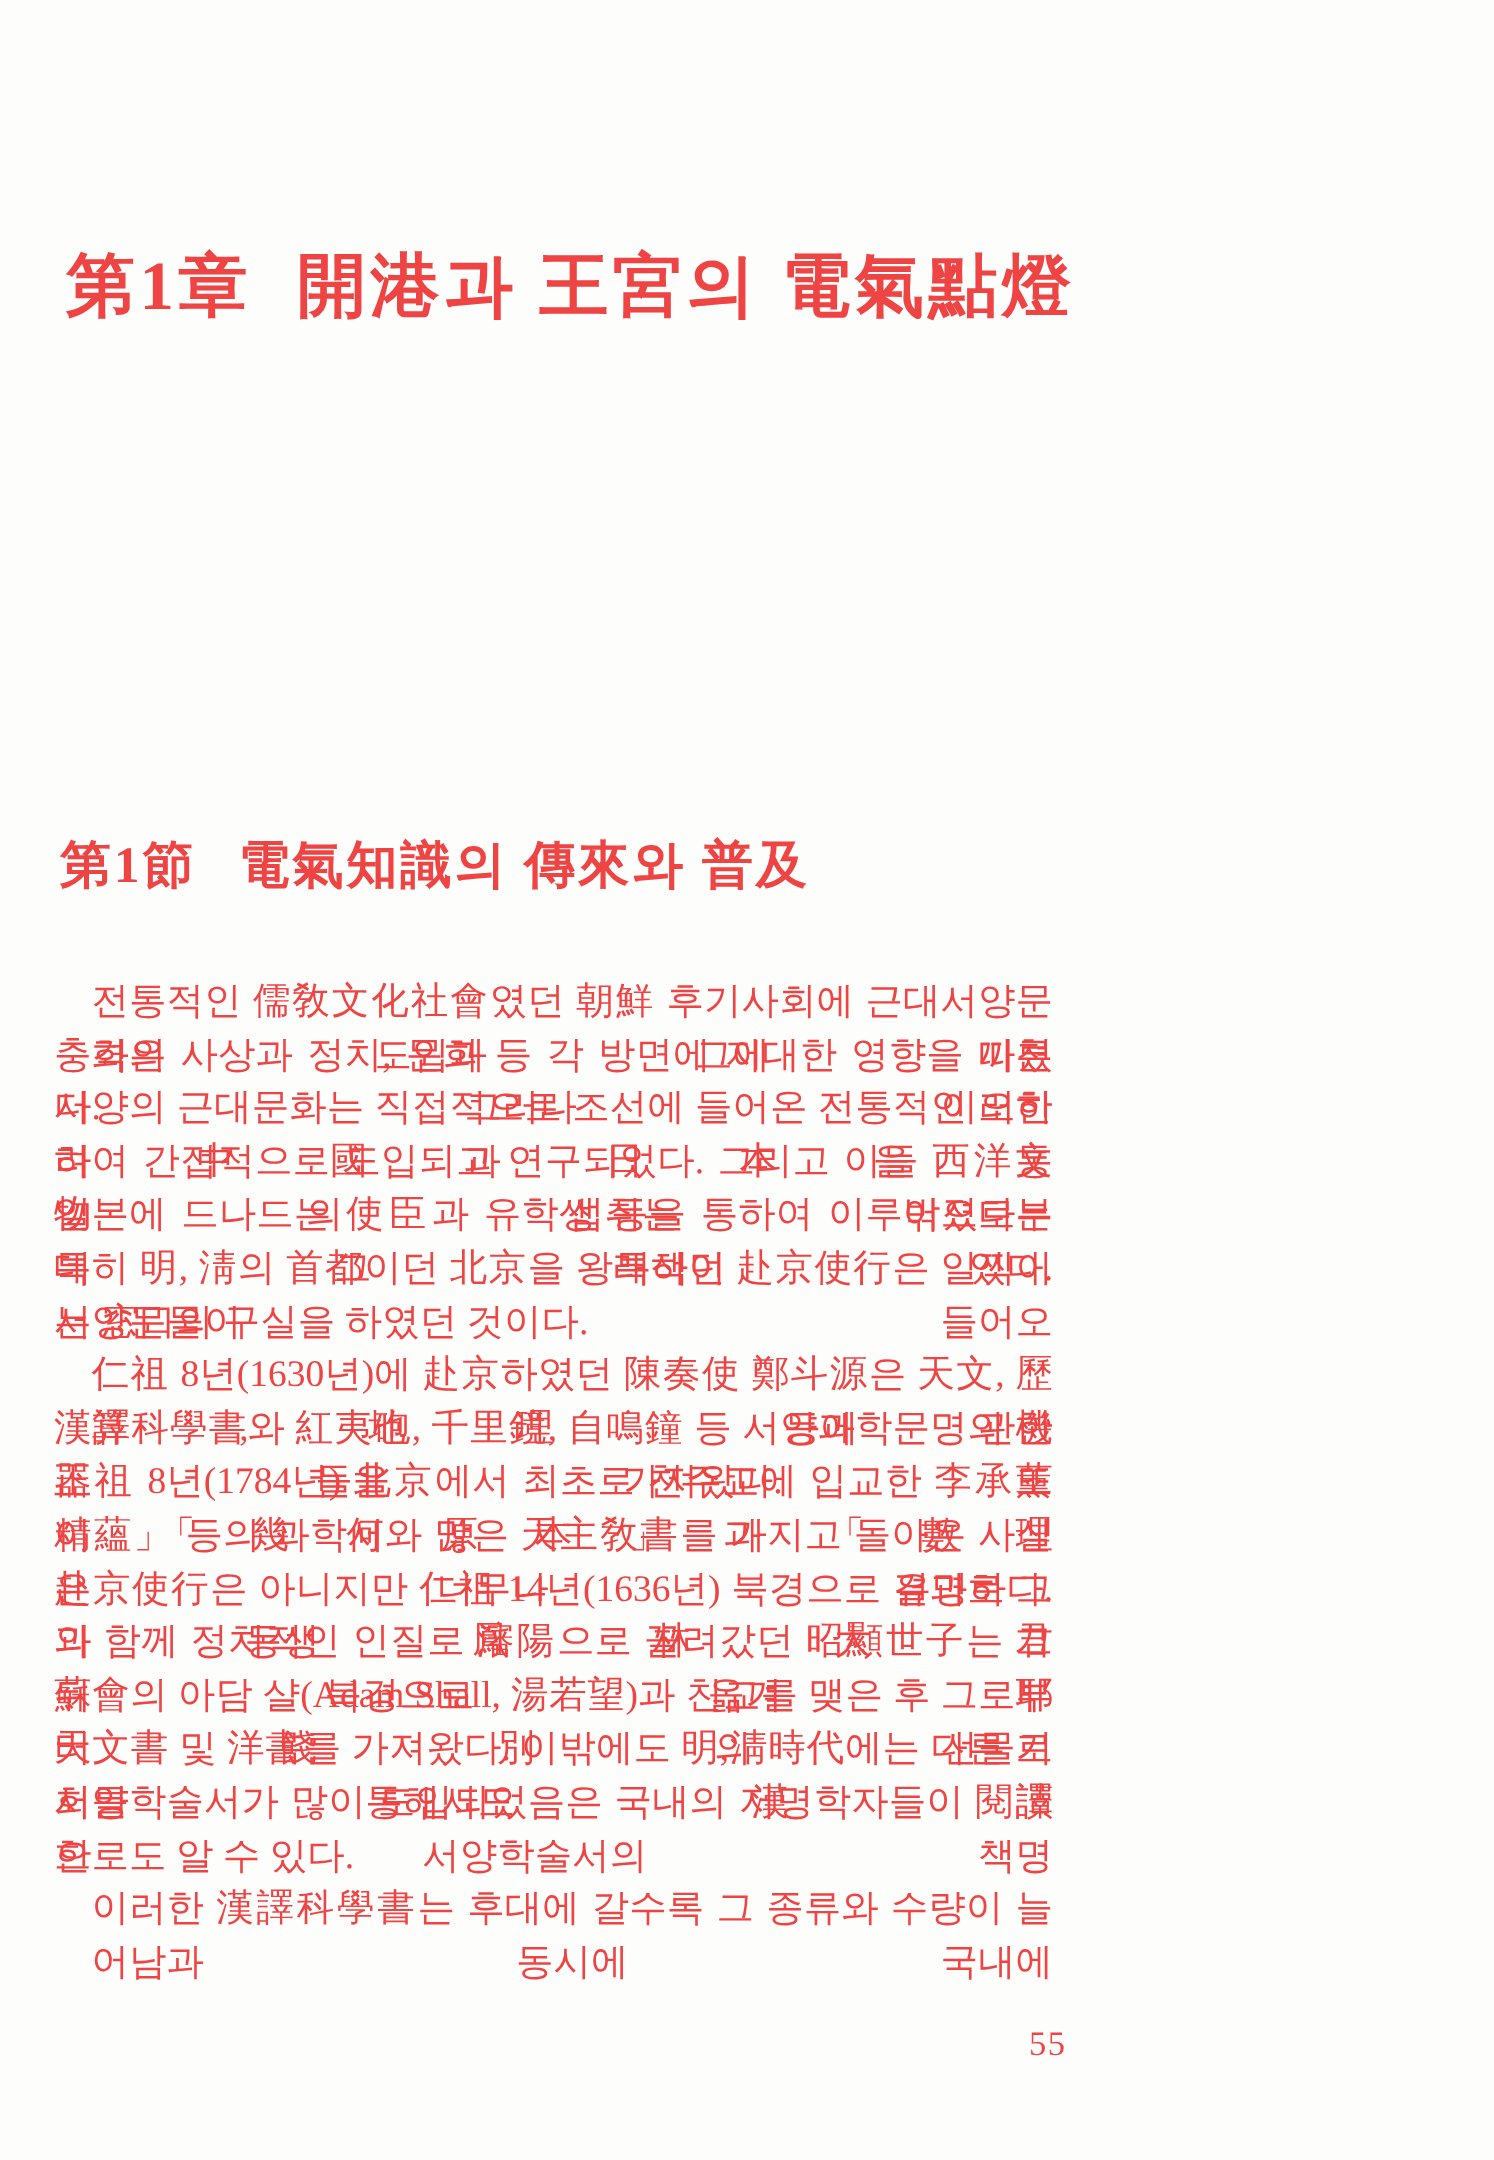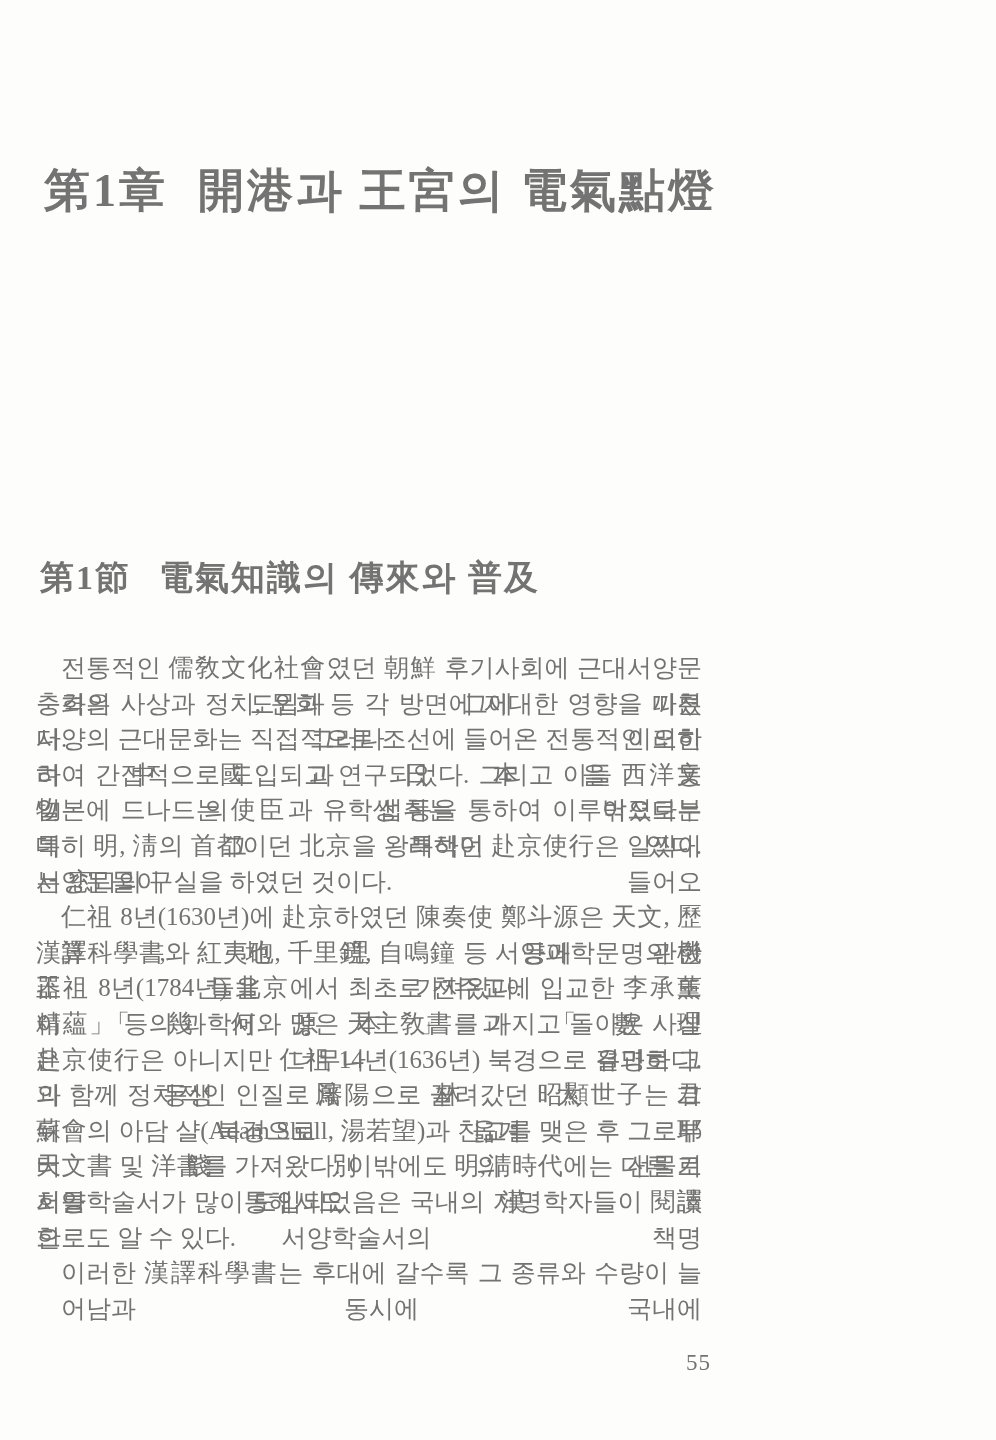--- a/index.html
+++ b/index.html
@@ -6,21 +6,21 @@
     margin: 0;
     padding: 0;
     background: #e8e8e8;
   }
   .page {
     position: relative;
     width: 996px;
     height: 1440px;
     margin: 0 auto;
     background: #fdfdfb;
-    color: #737373;
+    color: #ef4444;
     font-family: "Liberation Serif", "DejaVu Serif", serif;
     overflow: hidden;
   }
   .chapter-title {
     position: absolute;
     left: 44px;
     top: 134px;
     font-size: 46px;
     font-weight: bold;
     letter-spacing: 3px;

